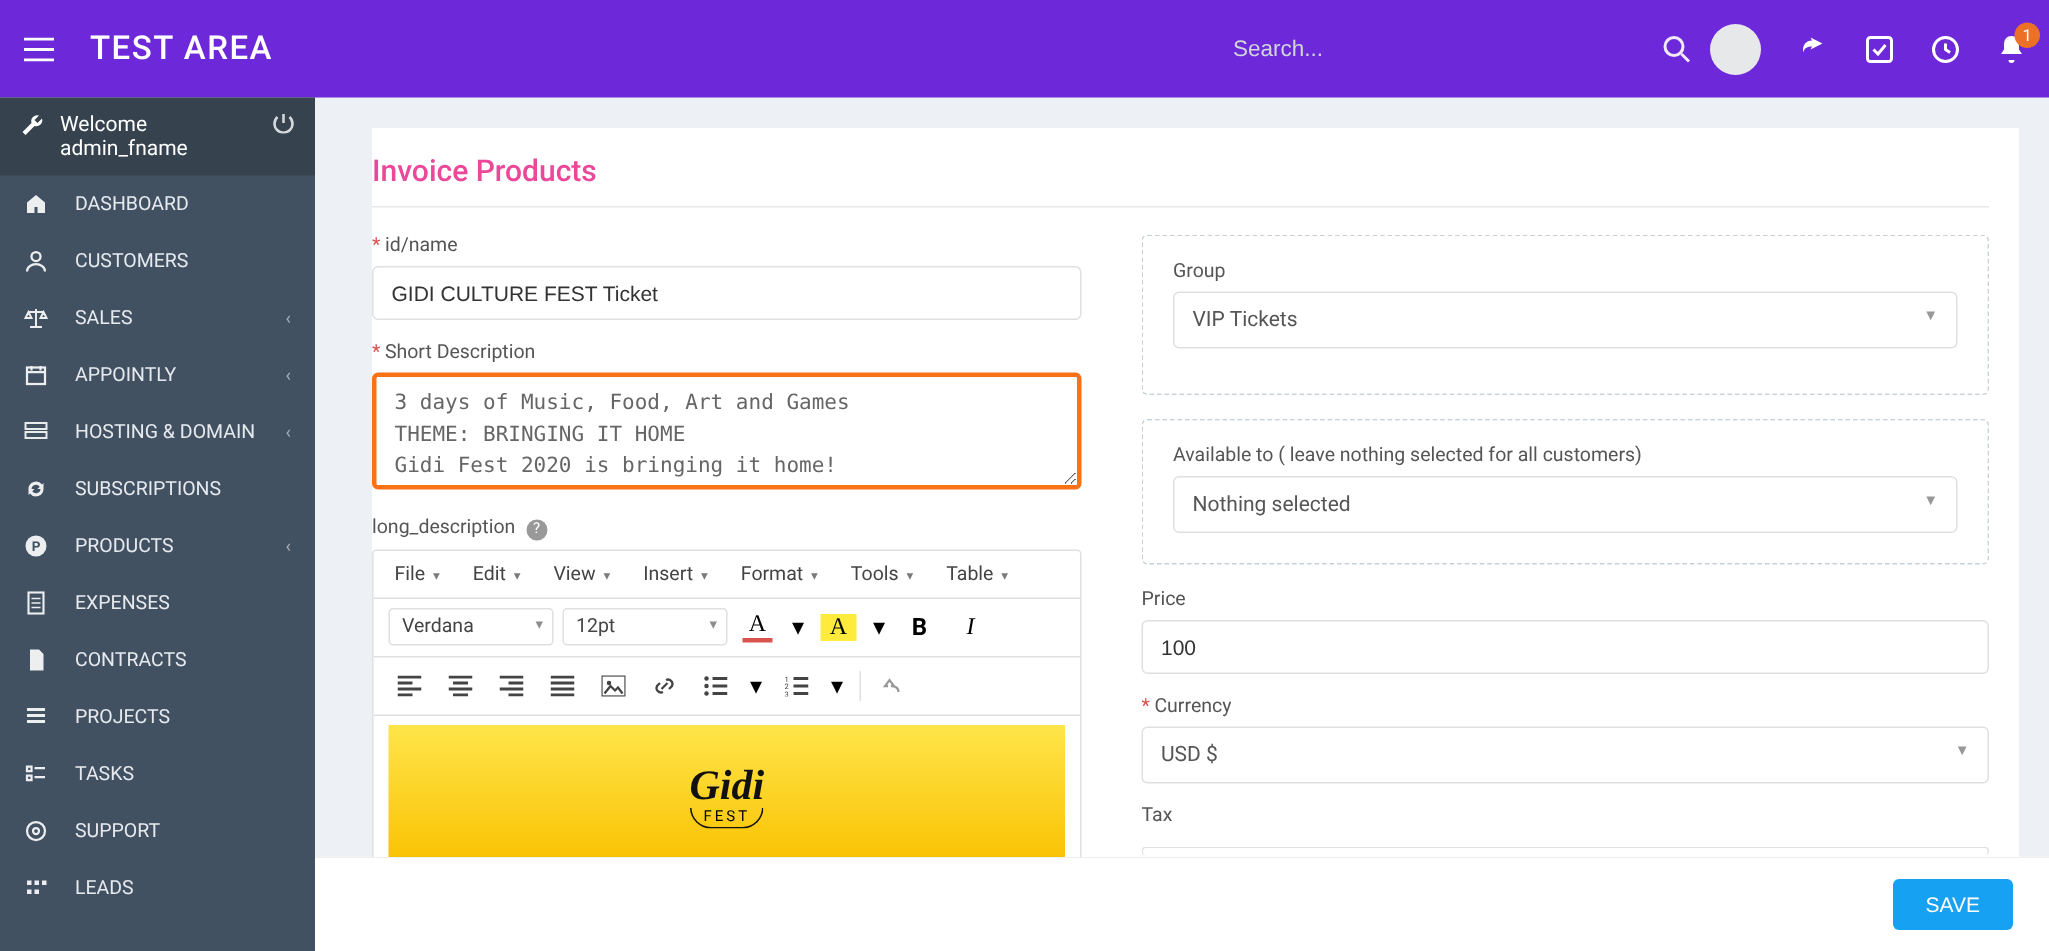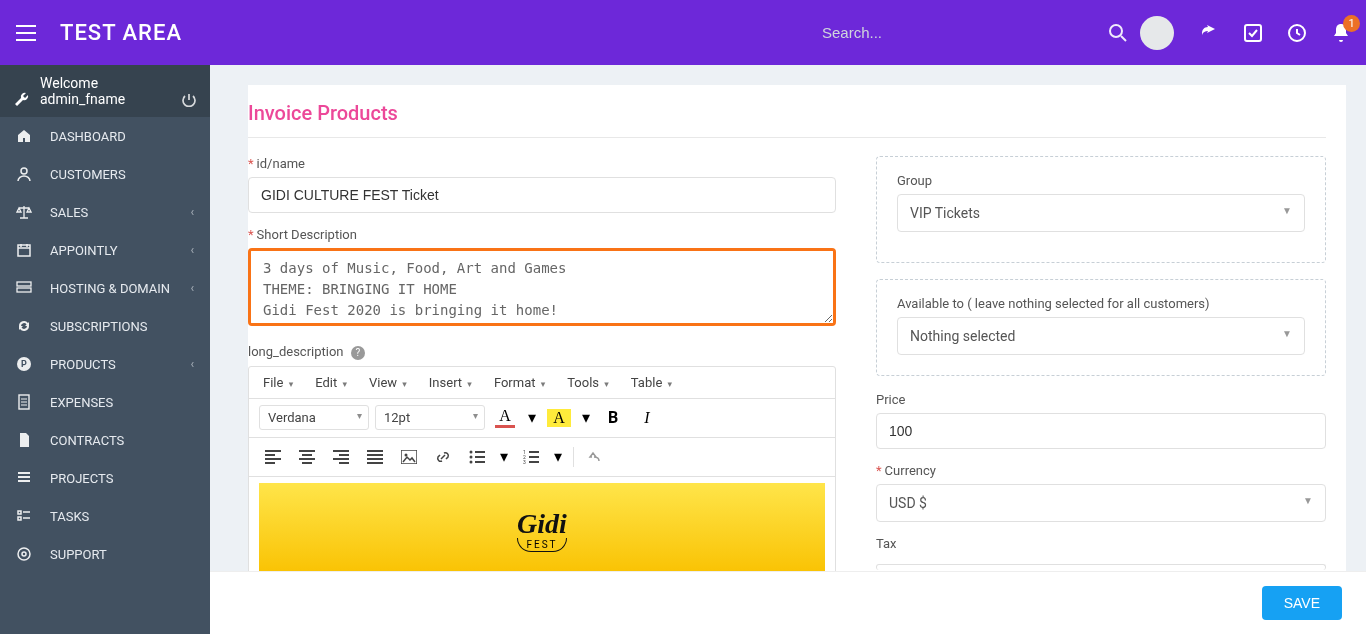--- a/index.html
+++ b/index.html
@@ -14,37 +14,37 @@
   .search-input { background: transparent; border: none; color: #fff; font-size: 15px; width: 260px; padding: 6px 30px 6px 4px; }
   .search-input::placeholder { color: #d0d6dc; }
   .search-icon { color: #fff; opacity: .9; margin-left: -10px; }
   .top-icons { display: flex; align-items: center; gap: 26px; margin-left: 12px; }
   .avatar { width: 34px; height: 34px; border-radius: 50%; background: #e6e8ea; }
   .bell-wrap { position: relative; }
   .bell-badge { position: absolute; top: -8px; right: -10px; background: #ec7026; color: #fff; font-size: 11px; width: 17px; height: 17px; border-radius: 50%; display: flex; align-items: center; justify-content: center; }
   
   
   .sidebar { position: absolute; top: 65px; left: 0; width: 210px; bottom: 0; background: #425161; color: #fff; overflow-y: auto; }
-  .welcome-row { background: #36434f; padding: 10px 14px; display: flex; align-items: flex-end; font-size: 14px; }
+  .welcome-row { background: #36434f; padding: 10px 14px; display: flex; align-items: flex-start; font-size: 14px; }
   .welcome-row .wl-icon { margin-right: 10px; }
   .welcome-row .pwr { margin-left: auto; opacity: .8; }
   .side-item { display: flex; align-items: center; padding: 11px 16px; font-size: 13px; cursor: pointer; color: #e6eaef; }
   .side-item .s-icon { width: 20px; margin-right: 14px; opacity: .9; display: inline-flex; }
   .side-item .s-label { flex: 1; }
   .side-item .chev { opacity: .6; font-size: 12px; }
   
   
   .main { position: absolute; left: 210px; top: 65px; right: 0; bottom: 0; display: flex; flex-direction: column; }
   .content-scroll { flex: 1; overflow-y: auto; padding: 20px 20px 0 38px; }
   .form-card { background: #fff; padding: 16px 20px 0 0; }
   .page-title { font-size: 20px; font-weight: 500; color: #ec4899; margin-bottom: 12px; }
   .title-hr { border: none; border-top: 1px solid #e8e8e8; margin-bottom: 18px; }
   
   .form-grid { display: flex; gap: 40px; }
-  .col-left { width: 588px; }
+  .col-left { width: 473px; }
   .col-right { flex: 1; }
   
   .field { margin-bottom: 14px; }
   .field-label { font-size: 13px; color: #555; margin-bottom: 6px; display: block; }
   .req::before { content: "*"; color: #d9534f; margin-right: 3px; }
   .text-input { width: 100%; padding: 9px 12px; border: 1px solid #e0e0e0; border-radius: 4px; font-size: 14px; color: #333; }
   .textarea { width: 100%; padding: 7px 12px; border: 3px solid #f97316; border-radius: 4px; font-size: 14px; color: #666; resize: vertical; height: 78px; line-height: 1.5; overflow-y: scroll; }
   
   .dropdown { width: 100%; padding: 10px 12px; border: 1px solid #e0e0e0; border-radius: 4px; font-size: 14px; color: #555; background: #fff; display: flex; justify-content: space-between; cursor: pointer; }
   .dropdown .caret { font-size: 10px; opacity: .6; }
@@ -242,20 +242,28 @@
       </div>
       <div class="side-item">
         <span class="s-icon">
           <svg width="16" height="16" viewBox="0 0 16 16">
             <circle cx="8" cy="8" r="6" fill="none" stroke="#fff" stroke-width="1.5"></circle>
             <circle cx="8" cy="8" r="2" fill="none" stroke="#fff" stroke-width="1.5"></circle>
           </svg>
         </span>
         <span class="s-label">SUPPORT</span>
       </div>
+      <div class="side-item">
+        <span class="s-icon">
+          <svg width="16" height="16" viewBox="0 0 16 16">
+            <path d="M2 3h3v3H2zM7 3h3v3H7zM12 3h3v3h-3zM2 9h3v3H2zM7 9h3v3H7z" fill="#fff"></path>
+          </svg>
+        </span>
+        <span class="s-label">LEADS</span>
+      </div>
     </div>
 </div>
 
 <div class="main">
   <div class="content-scroll">
     <div class="form-card">
       <div class="page-title">Invoice Products</div>
       <hr class="title-hr">
       <div class="form-grid">
 

